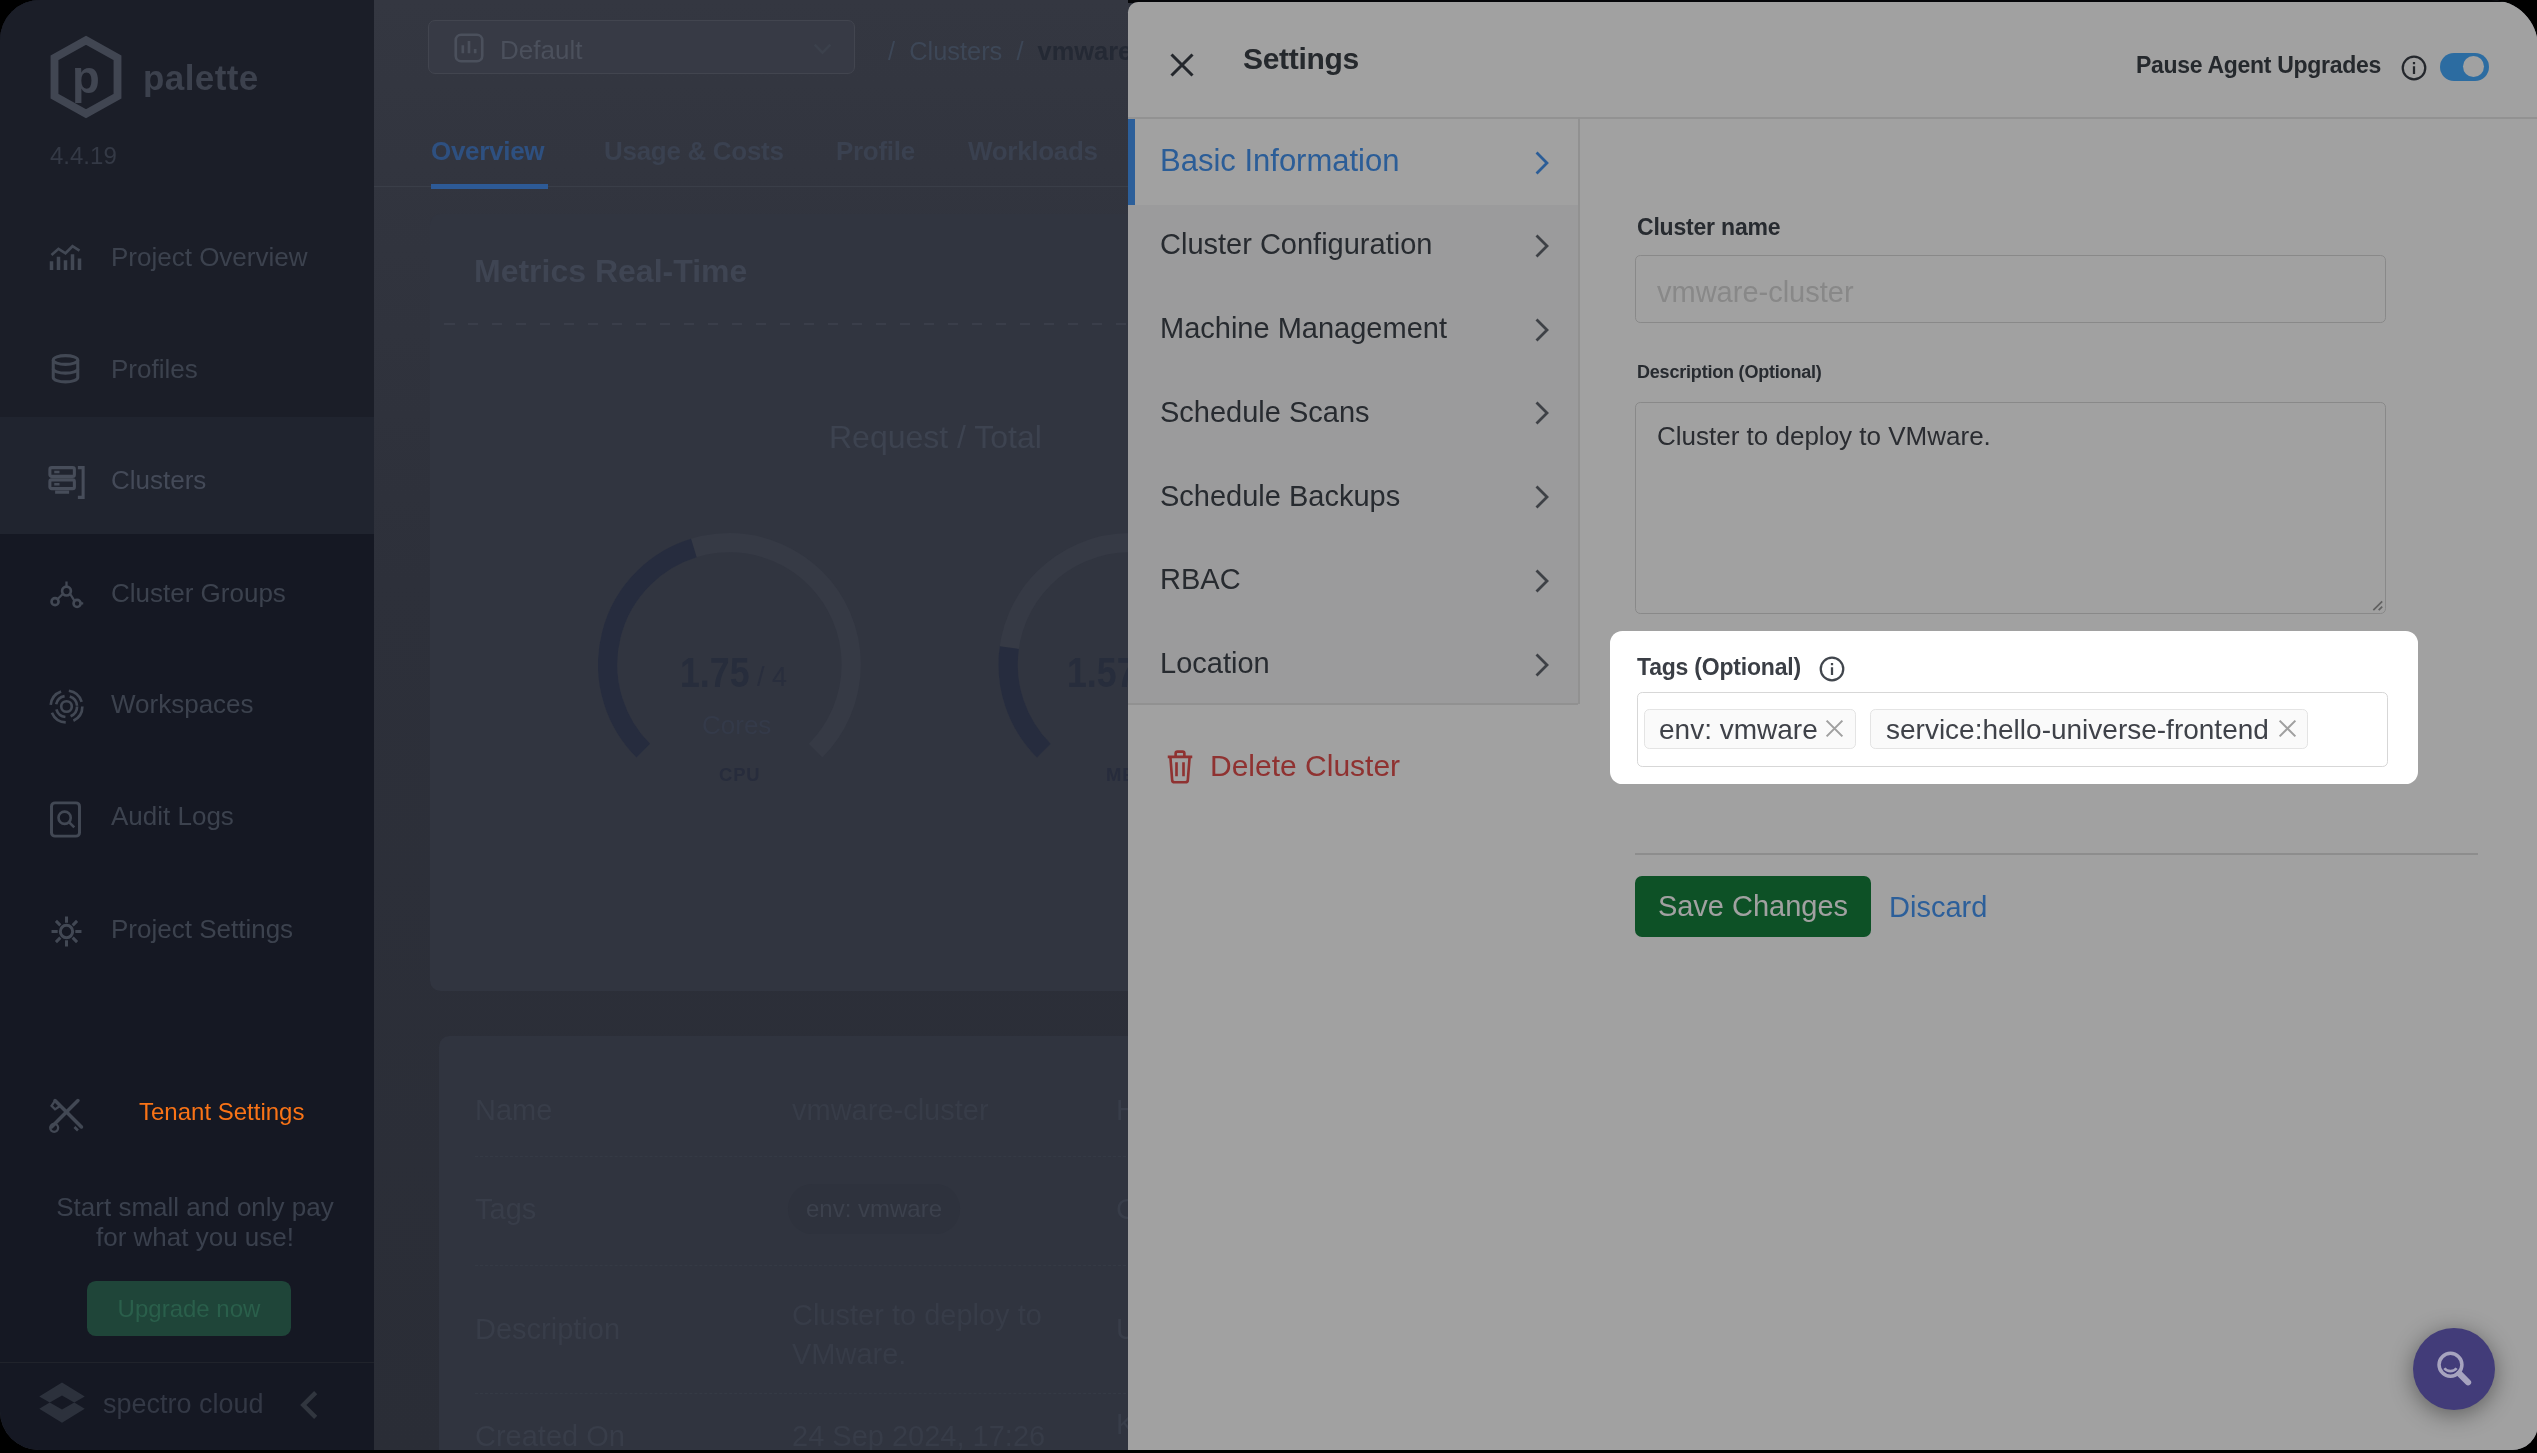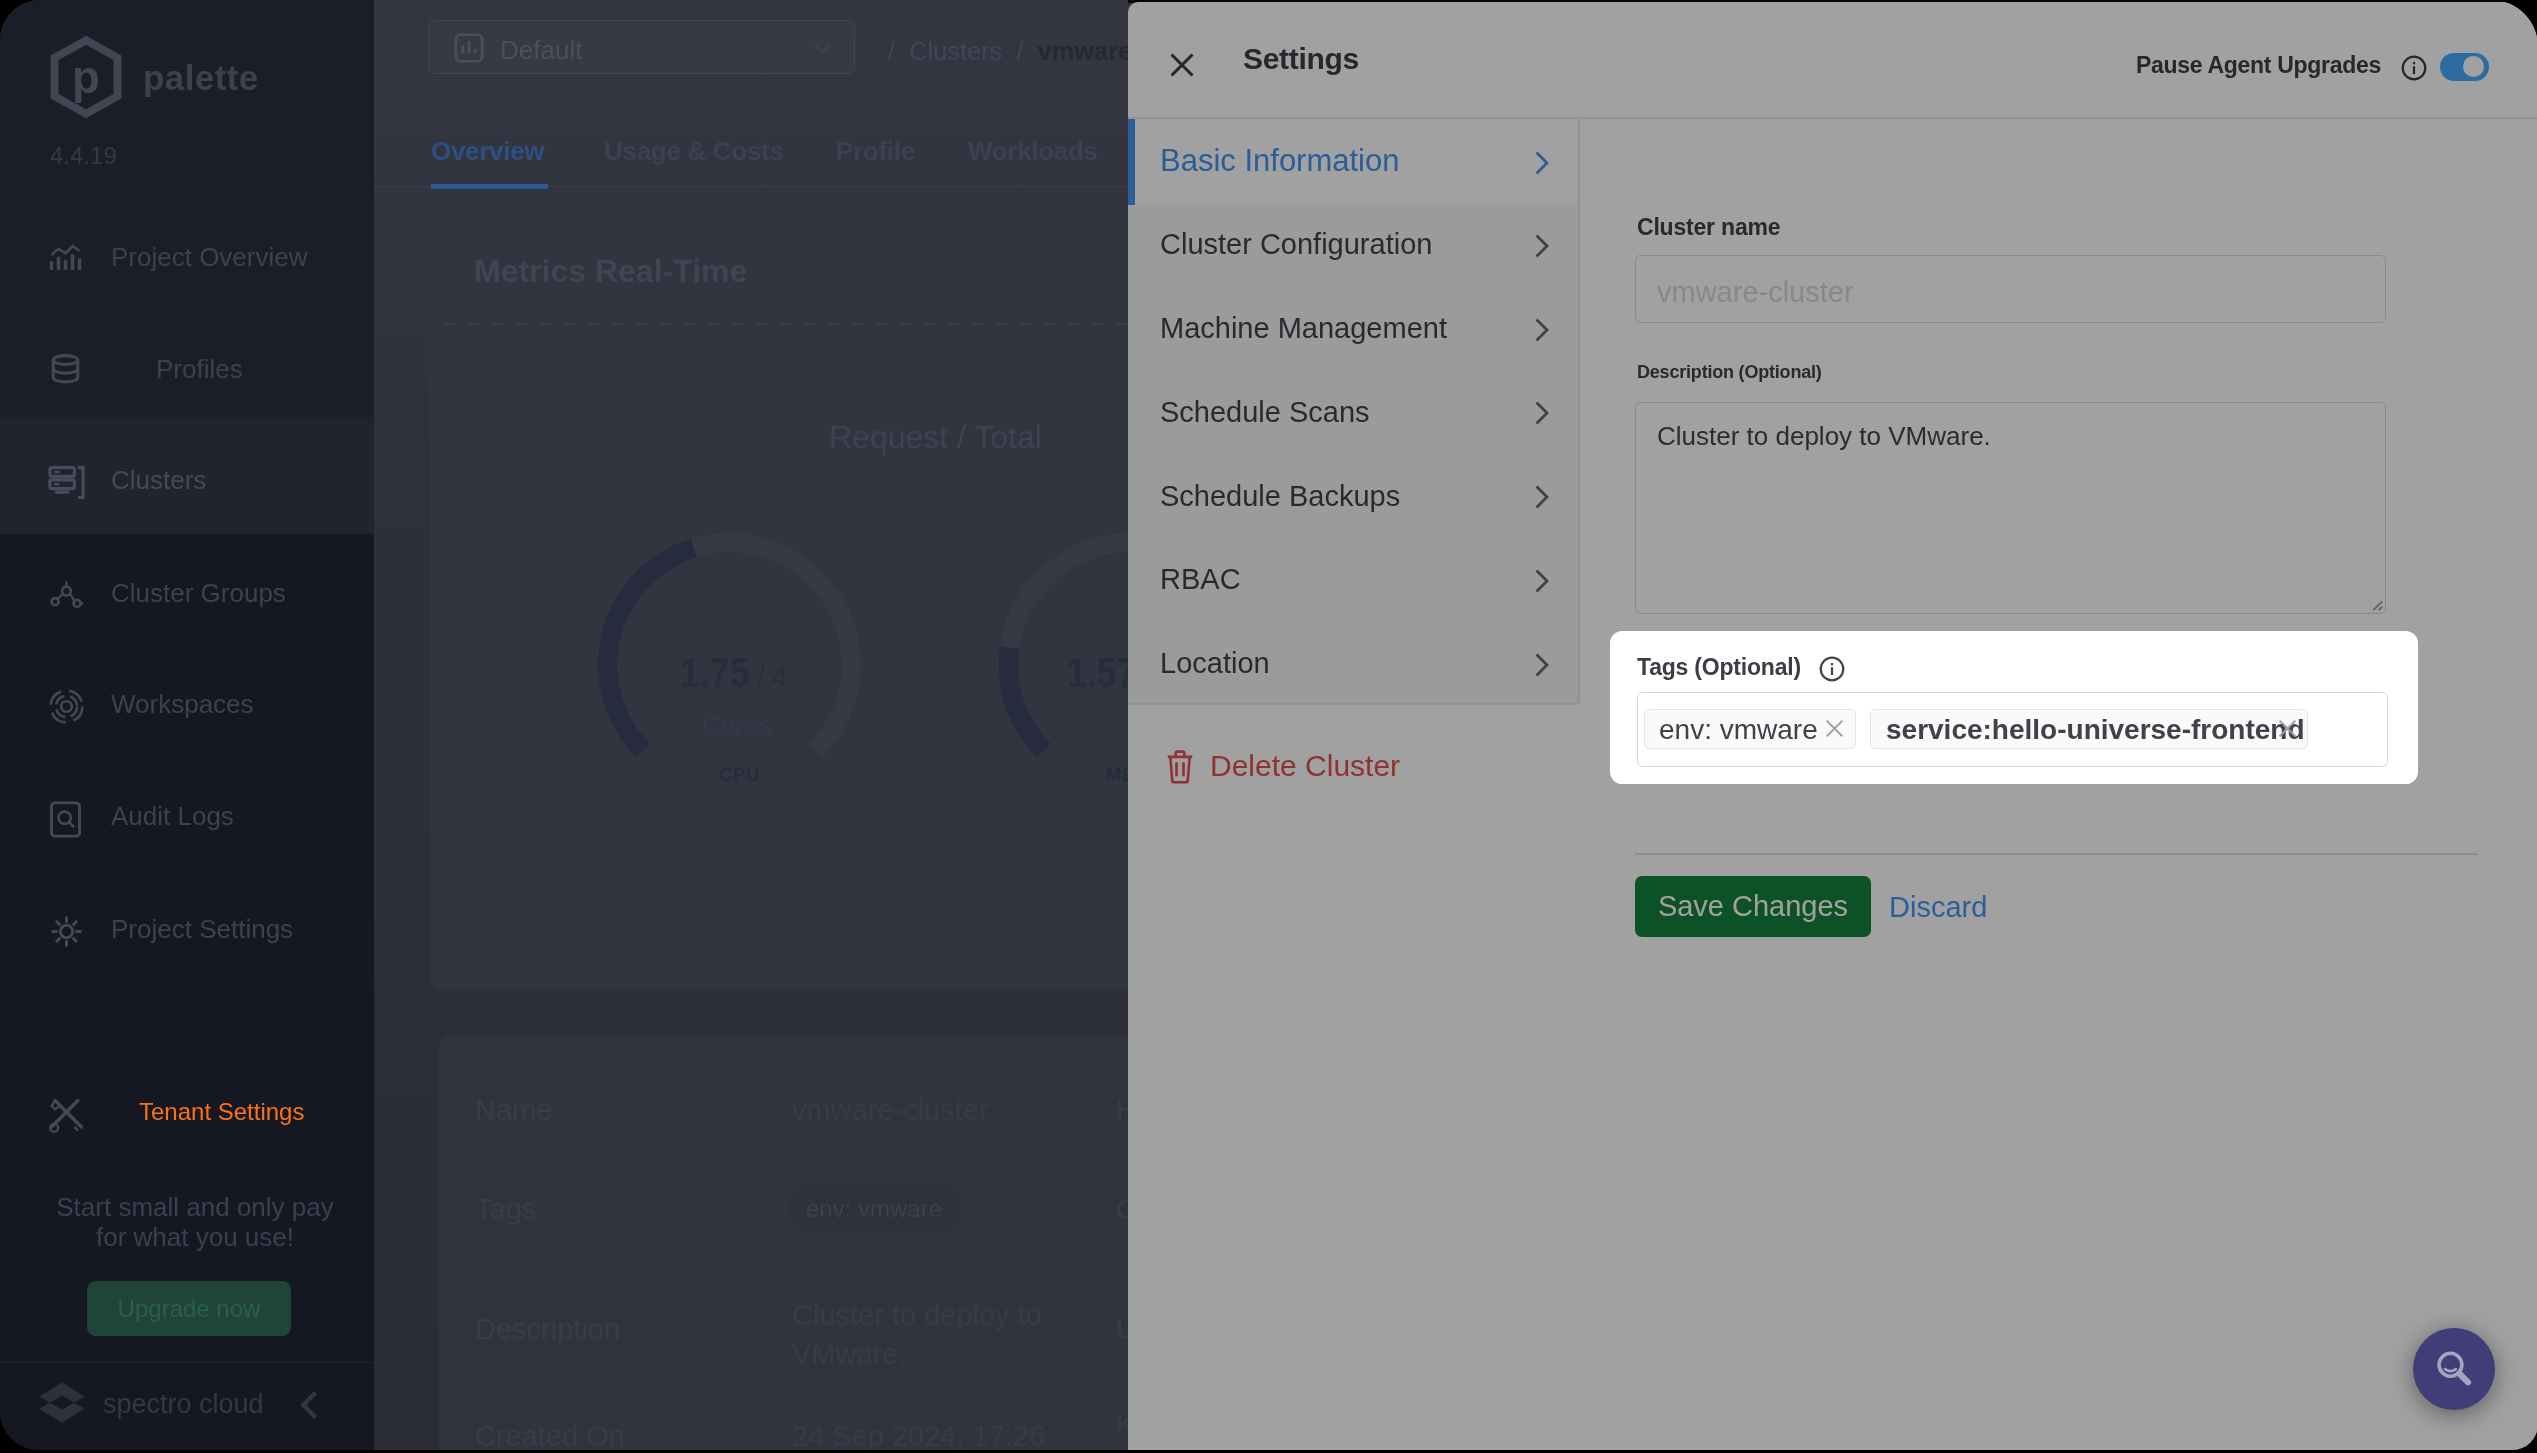--- a/index.html
+++ b/index.html
@@ -14,21 +14,21 @@
     <div class="abs" style="left:0;top:417px;width:374px;height:117px;background:#20242f;"></div>
 
     <svg class="abs" style="left:44px;top:35px;" width="84" height="84" viewBox="0 0 96 96">
       <path d="M48 6 L84 26 V70 L48 90 L12 70 V26 Z" fill="none" stroke="#414652" stroke-width="9"></path>
       <text x="48" y="66" font-size="52" font-weight="bold" fill="#414652" text-anchor="middle" font-family="Liberation Sans">p</text>
     </svg>
     <div class="abs" style="left:143px;top:58px;font-size:35px;font-weight:bold;color:#3c414d;letter-spacing:0.4px;">palette</div>
     <div class="abs" style="left:50px;top:142px;font-size:24px;color:#343945;">4.4.19</div>
 
     <div class="abs menuitem" style="left:111px;top:242px;font-size:26px;color:#3c424e;">Project Overview</div>
-    <div class="abs menuitem" style="left:111px;top:354px;font-size:26px;color:#3c424e;margin-left:45px;">Profiles</div>
+    <div class="abs menuitem" style="left:111px;top:354px;font-size:26px;color:#3c424e;">Profiles</div>
     <div class="abs menuitem" style="left:111px;top:465px;font-size:26px;color:#444a58;">Clusters</div>
     <div class="abs menuitem" style="left:111px;top:578px;font-size:26px;color:#3c424e;">Cluster Groups</div>
     <div class="abs menuitem" style="left:111px;top:689px;font-size:26px;color:#3c424e;">Workspaces</div>
     <div class="abs menuitem" style="left:111px;top:801px;font-size:26px;color:#3c424e;">Audit Logs</div>
     <div class="abs menuitem" style="left:111px;top:914px;font-size:26px;color:#3c424e;">Project Settings</div>
     <div class="abs menuitem" style="left:111px;top:1098px;font-size:24px;color:#f97316;margin-left:28px;">Tenant Settings</div>
 
     <svg class="abs" style="left:48px;top:241px;" width="35" height="35" viewBox="0 0 40 40">
       <path d="M4 33 V23 M12 33 V18 M20 33 V22 M28 33 V15 M36 33 V20" stroke="#424854" stroke-width="4" fill="none"></path>
       <path d="M4 16 L12 9 L20 14 L28 6 L36 11" stroke="#424854" stroke-width="3" fill="none"></path>
@@ -219,21 +219,21 @@
       <circle cx="15" cy="15" r="13" fill="none" stroke="#41464d" stroke-width="2.6"></circle>
       <path d="M15 13 V22 M15 8 V10.6" stroke="#41464d" stroke-width="2.6"></path>
     </svg>
     <div class="abs" style="left:509px;top:690px;width:751px;height:75px;border:1.8px solid #d7d7d7;border-radius:5.3px;background:#fff;"></div>
     <div class="abs" style="left:516px;top:707px;width:212px;height:40px;background:#fafafa;border:1.8px solid #e4e4e4;border-radius:5.3px;"></div>
     <div class="abs" style="left:531px;top:712px;font-size:28px;color:#3f4249;">env: vmware</div>
     <svg class="abs" style="left:696px;top:716px;" width="21" height="21" viewBox="0 0 24 24">
         <path d="M3 3 L21 21 M21 3 L3 21" stroke="#a0a0a0" stroke-width="2.4"></path>
       </svg>
     <div class="abs" style="left:742px;top:707px;width:438px;height:40px;background:#fafafa;border:1.8px solid #e4e4e4;border-radius:5.3px;"></div>
-    <div class="abs" style="left:758px;top:712px;font-size:28px;color:#3f4249;font-weight:bold;">service:hello-universe-frontend</div>
+    <div class="abs" style="left:758px;top:712px;font-size:28px;color:#3f4249;">service:hello-universe-frontend</div>
     <svg class="abs" style="left:1149px;top:716px;" width="21" height="21" viewBox="0 0 24 24">
         <path d="M3 3 L21 21 M21 3 L3 21" stroke="#a0a0a0" stroke-width="2.4"></path>
       </svg>
 
     <div class="abs" style="left:507px;top:851px;width:843px;height:1.8px;background:#e0e0e0;"></div>
     <div class="abs" style="left:507px;top:874px;width:236px;height:61px;background:#15803d;border-radius:7px;text-align:center;line-height:61px;font-size:29px;color:#ffffff;">Save Changes</div>
     <div class="abs" style="left:761px;top:889px;font-size:29px;color:#4797f4;">Discard</div>
 
     <div class="abs" style="left:482px;top:629px;width:808px;height:153px;border-radius:12.3px;box-shadow:0 0 0 3507px rgba(0,0,0,0.37);"></div>
   </div>

